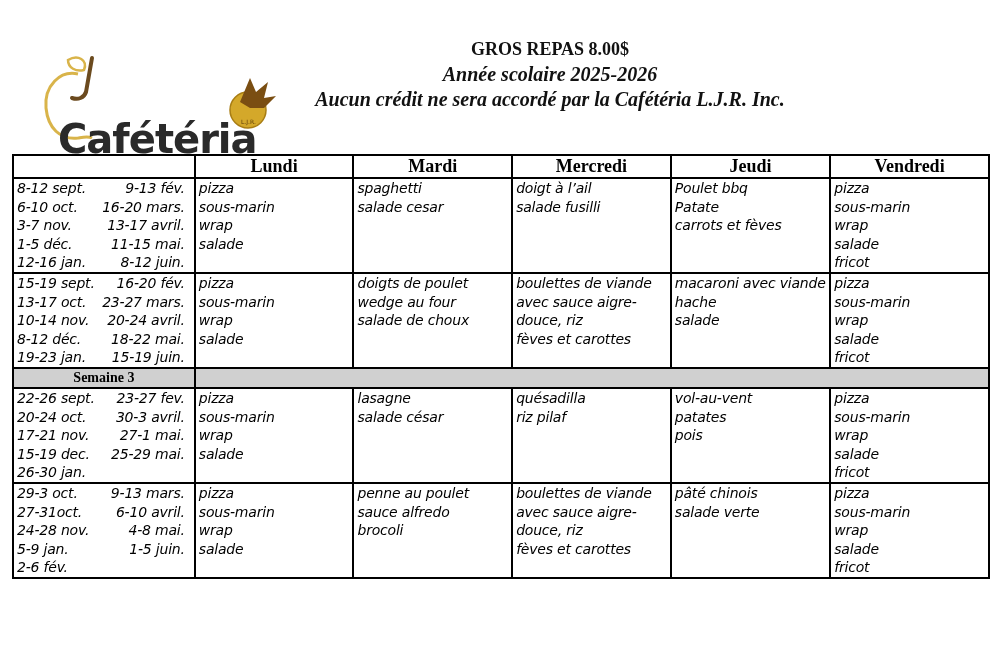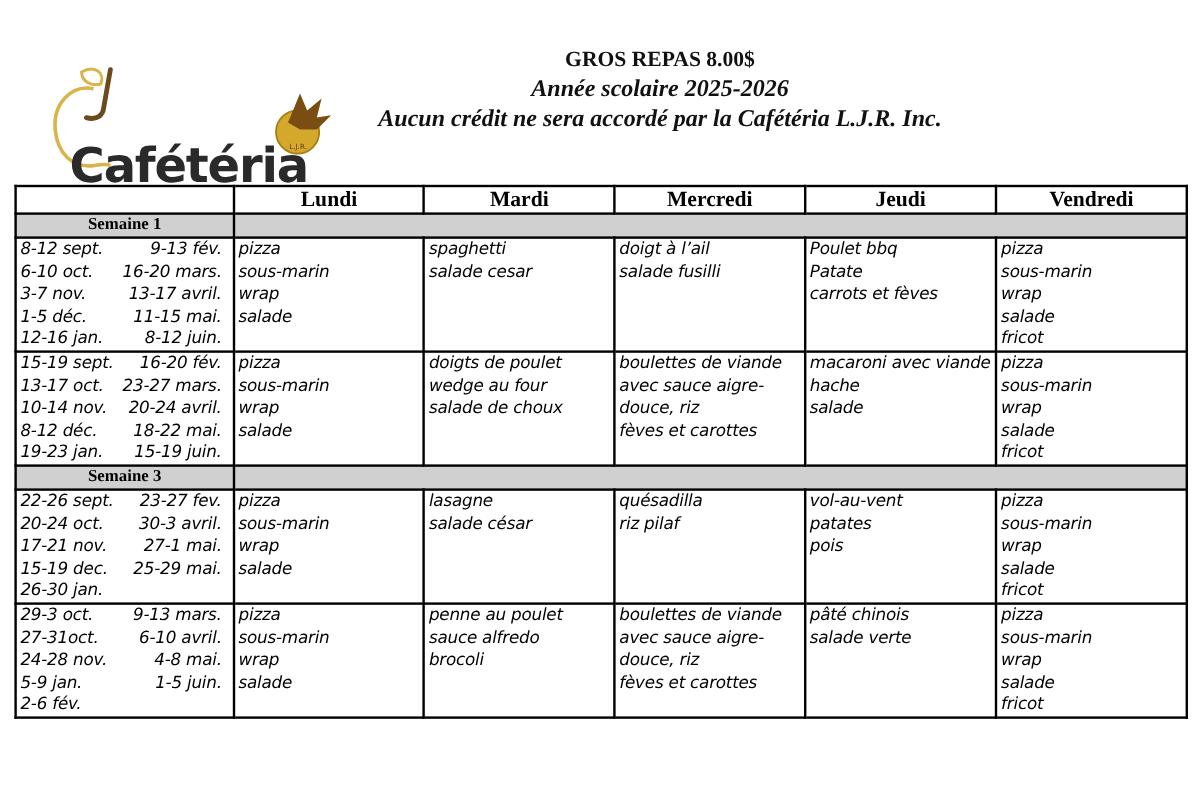--- a/index.html
+++ b/index.html
@@ -47,24 +47,20 @@
     <tr>
       <th class="col-date"></th>
       <th class="col-day">Lundi</th>
       <th class="col-day">Mardi</th>
       <th class="col-day">Mercredi</th>
       <th class="col-day">Jeudi</th>
       <th class="col-day">Vendredi</th>
     </tr>
   </thead>
   <tbody id="menu-body">
-      <tr class="week-row">
-        <td>Semaine 1</td>
-        <td colspan="5"></td>
-      </tr>
       <tr class="data-row">
         <td>
           <span class="date-line">
             <span>8-12 sept.</span>
             <span>9-13 fév.</span>
           </span>
           <span class="date-line">
             <span>6-10 oct.</span>
             <span>16-20 mars.</span>
           </span>

